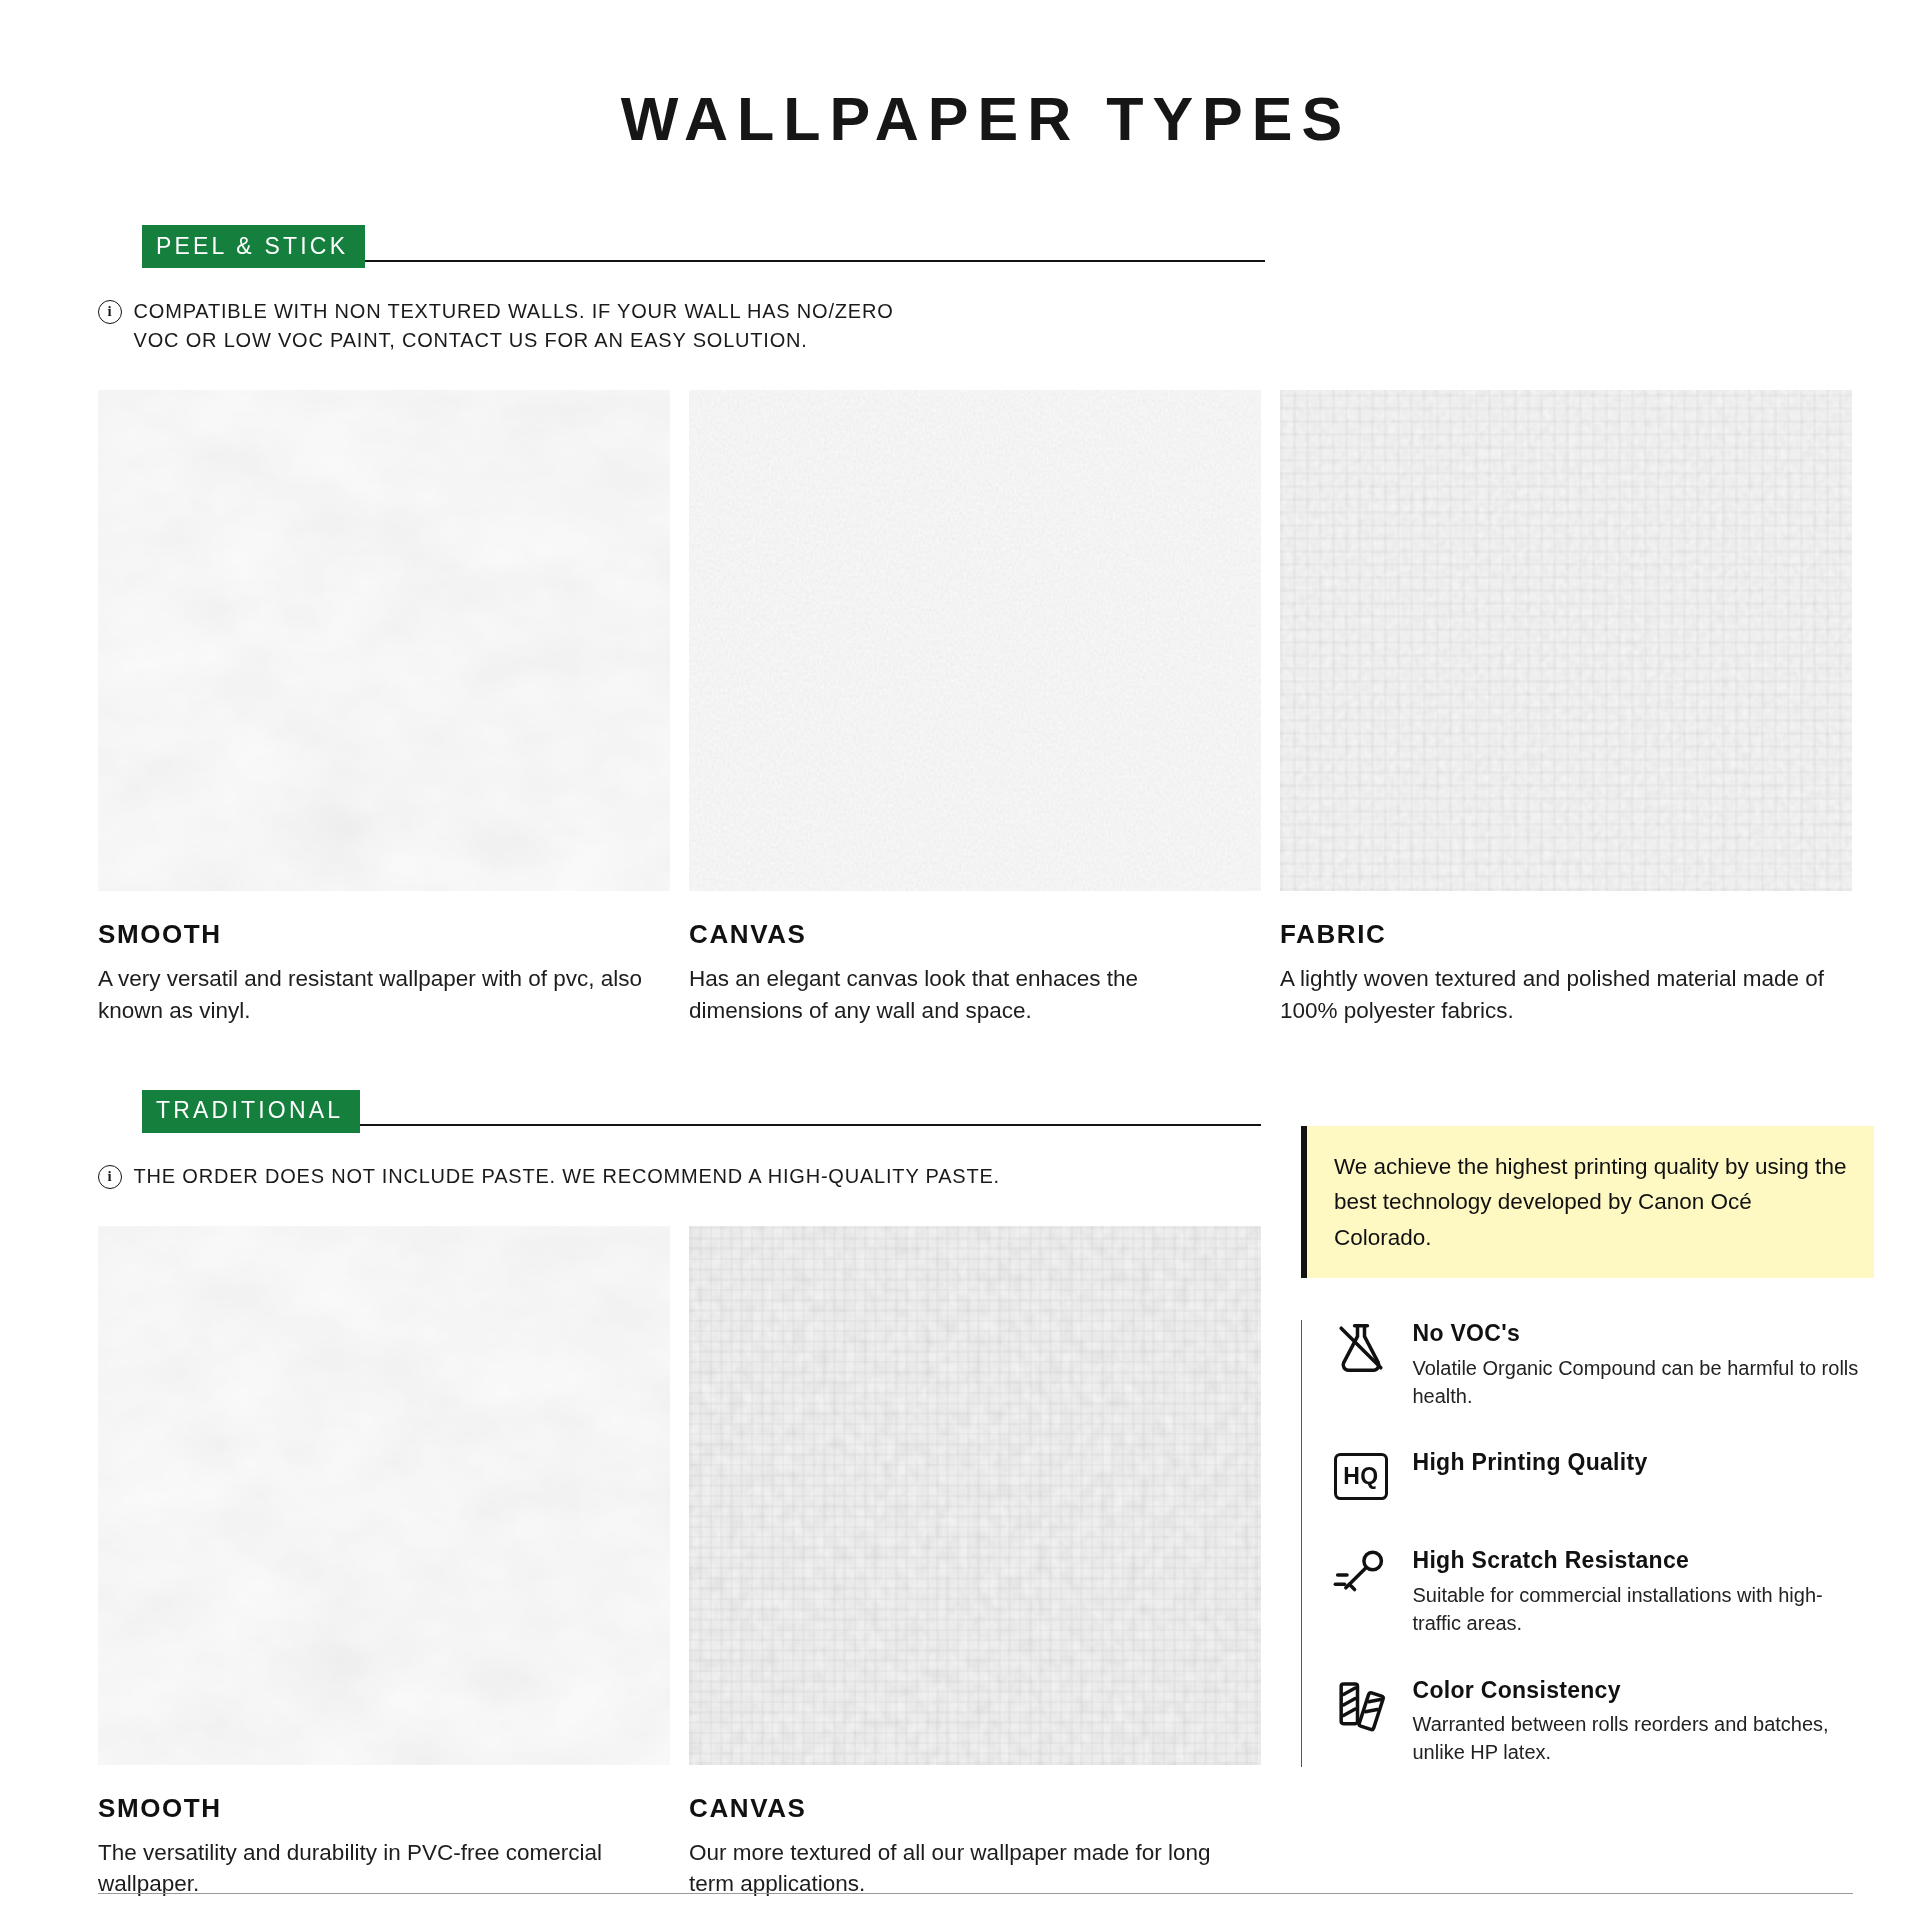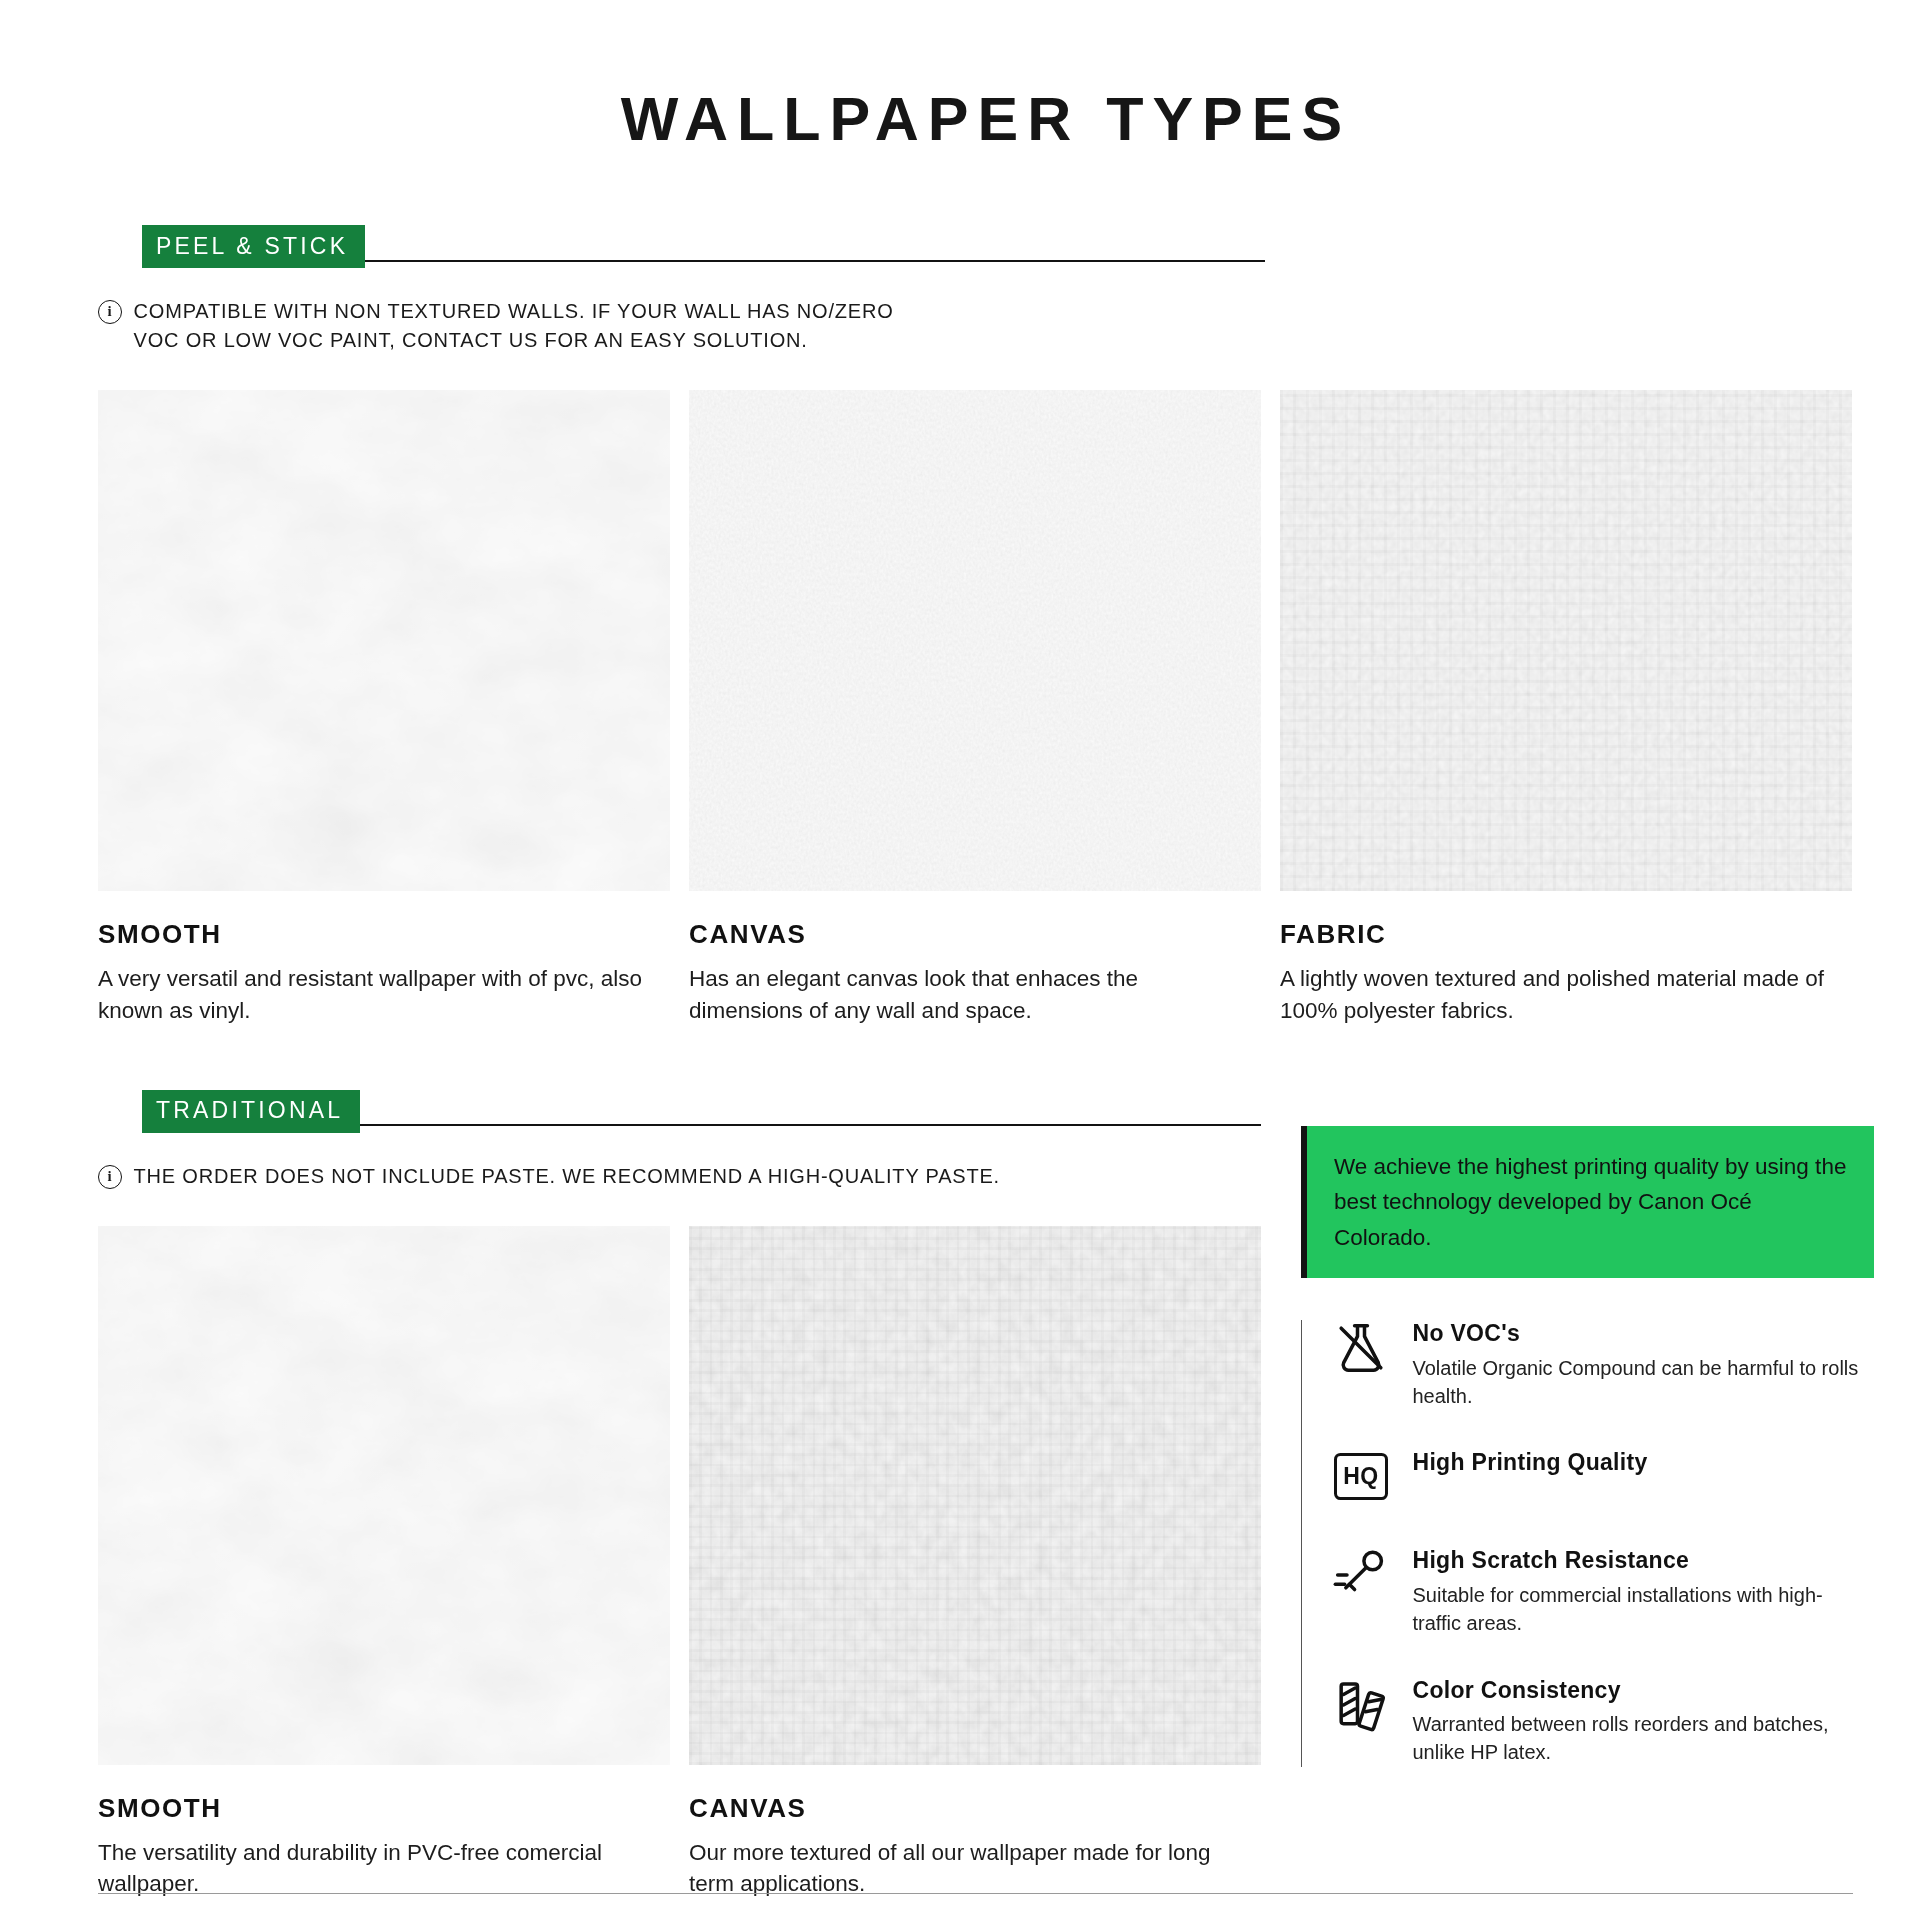--- a/index.html
+++ b/index.html
@@ -36,21 +36,21 @@
      repeating-linear-gradient(0deg, rgba(0,0,0,0.06) 0 2.6px, rgba(255,255,255,0) 2.6px 10.3px);}
 
   .caption{margin-top:28px;}
   .swatch-title{font-size:26px;font-weight:bold;letter-spacing:1.6px;margin-bottom:13px;}
   .swatch-desc{font-size:22.5px;line-height:1.38;color:#1d1d1d;max-width:552px;}
 
   .lower{display:flex;margin-top:64px;}
   .lower-left{width:1163px;flex:0 0 auto;}
   .sidebar{flex:1;margin-left:40px;padding-top:36px;}
 
-  .quality-box{background:#22c55e;border-left:6.4px solid #131313;padding:23px 27px;font-size:22.5px;line-height:1.58;color:#111;box-sizing:border-box;}
+  .quality-box{background:#fef9c3;border-left:6.4px solid #131313;padding:23px 27px;font-size:22.5px;line-height:1.58;color:#111;box-sizing:border-box;}
   .features{margin-top:42px;border-left:1.9px solid #555;padding-left:29.5px;}
   .feature{display:flex;gap:22px;margin-bottom:39px;}
   .f-icon{width:59px;height:59px;flex:0 0 auto;display:flex;align-items:flex-start;justify-content:center;}
   .f-icon svg{width:56px;height:56px;}
   .hq-box{width:48px;height:41px;border:3.9px solid #111;border-radius:6.4px;display:flex;align-items:center;justify-content:center;font-size:23px;font-weight:bold;letter-spacing:0.6px;margin-top:3.9px;}
   .f-body{flex:1;}
   .f-title{font-size:23px;font-weight:bold;margin-bottom:6.4px;letter-spacing:0.3px;}
   .f-desc{font-size:20px;line-height:1.42;color:#222;max-width:449px;}
 
   .bottom-rule{position:absolute;left:98px;right:73px;bottom:32px;border-top:1.9px solid #9a9a9a;}

